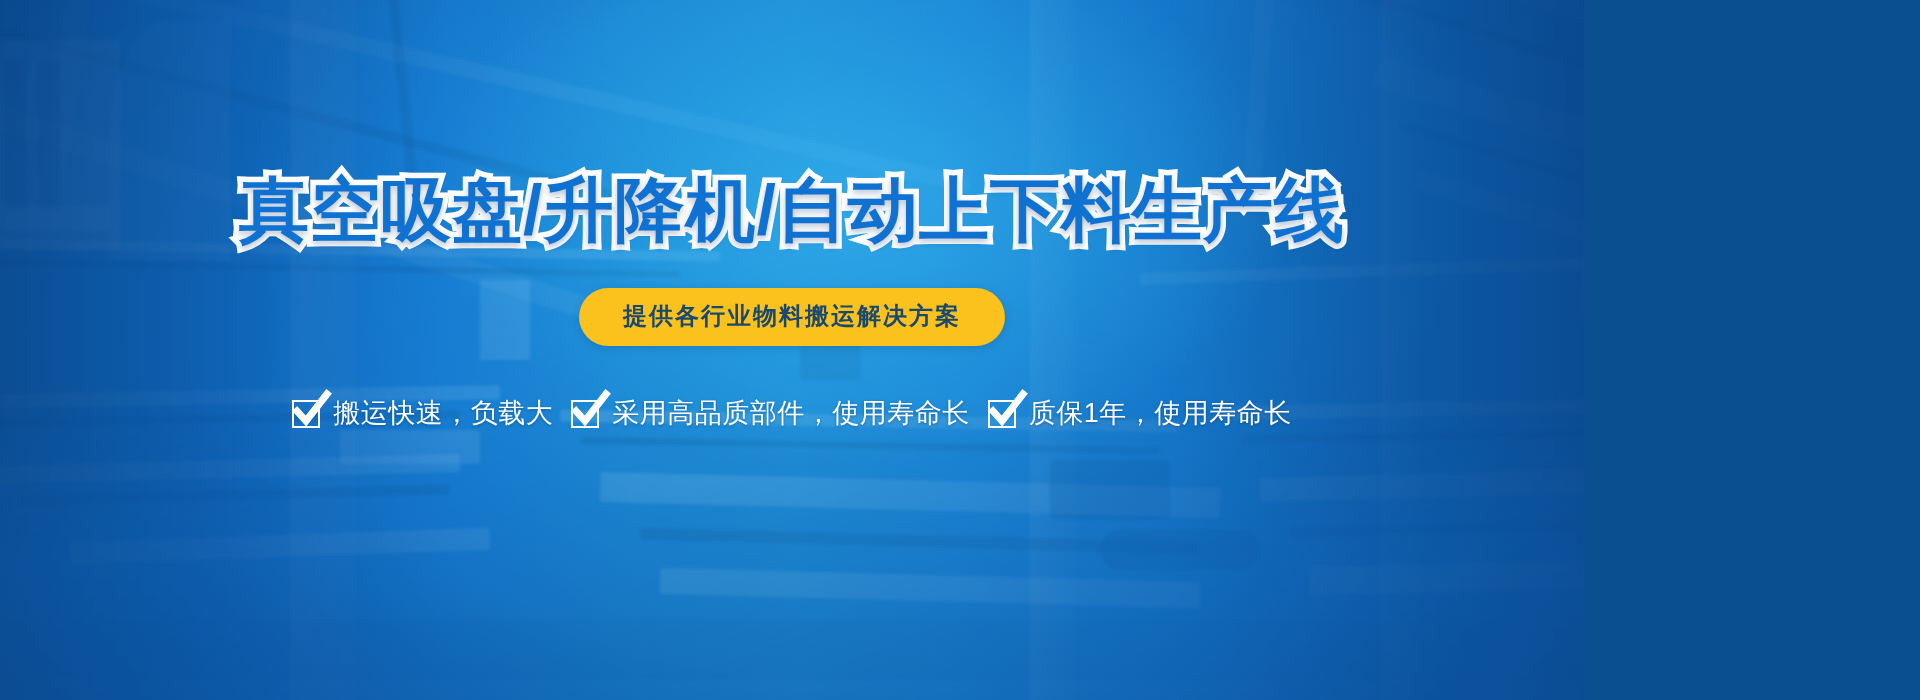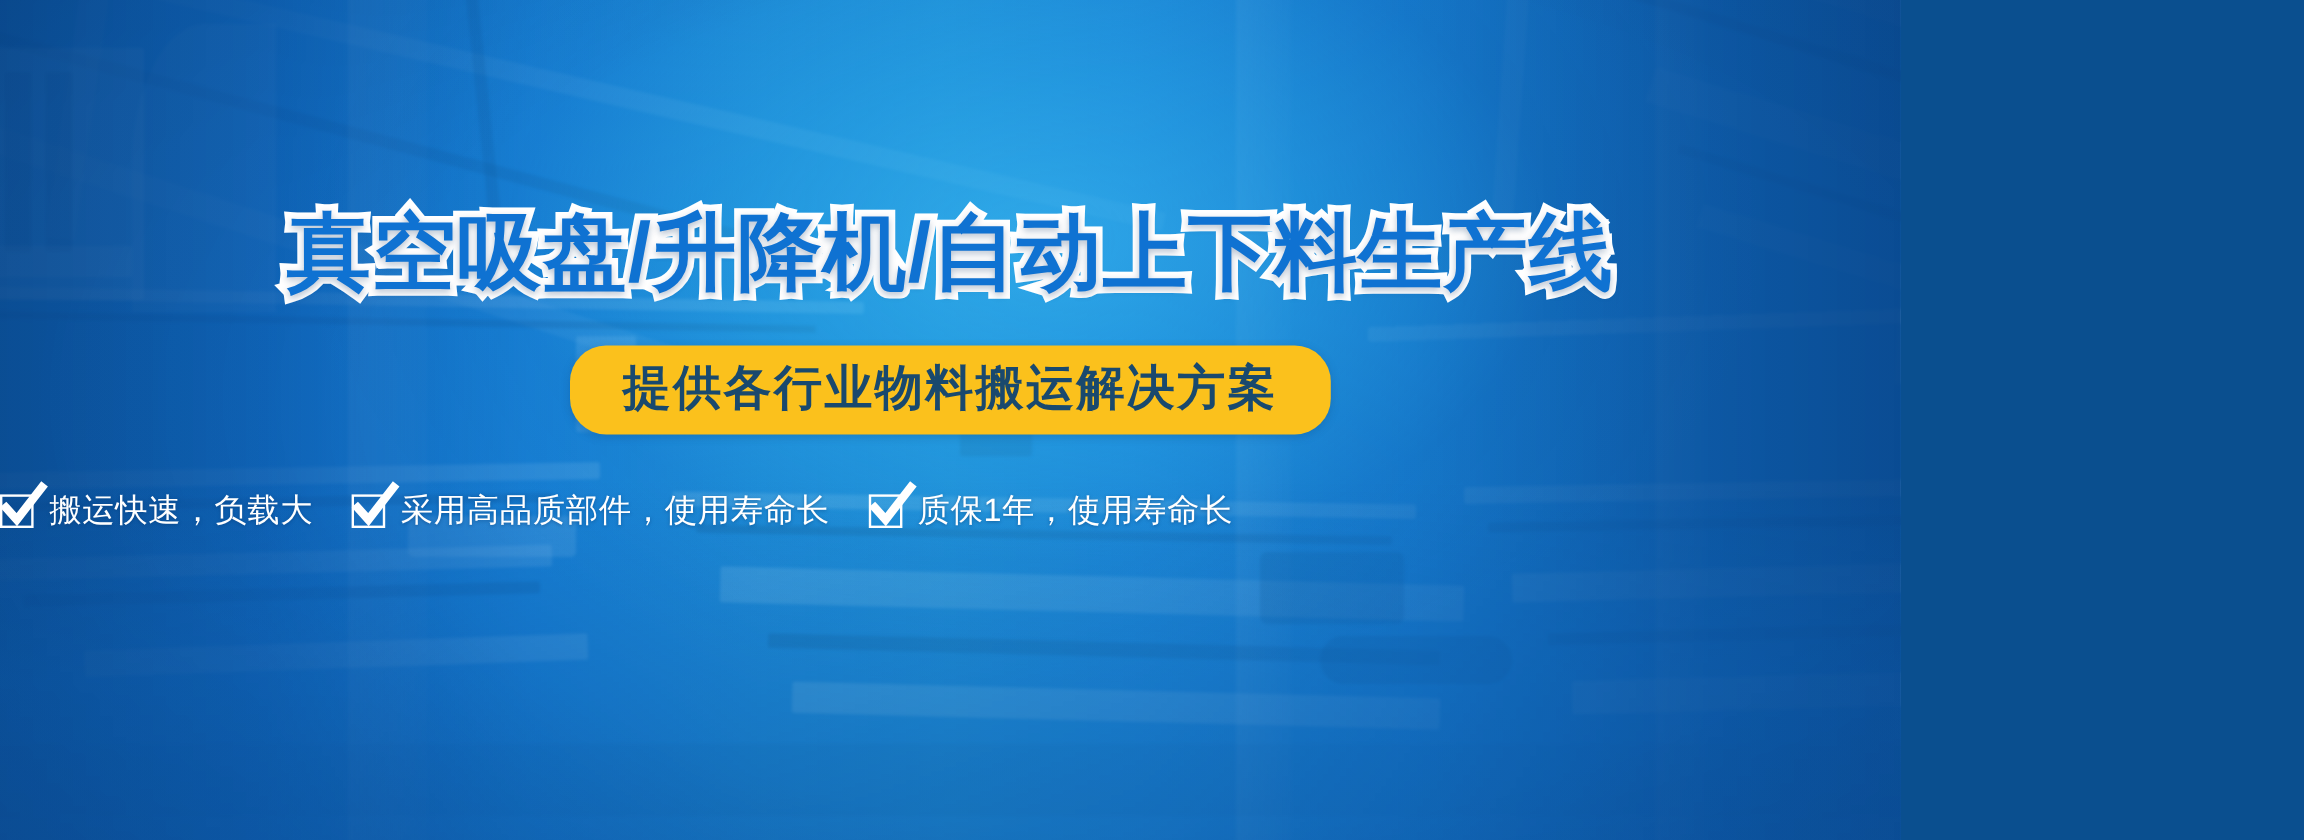--- a/index.html
+++ b/index.html
@@ -135,39 +135,40 @@
     top: 288px;
     left: 0;
     width: 100%;
     display: flex;
     justify-content: center;
   }
   .subtitle-pill {
     display: inline-block;
     background: #fbc11c;
     color: #19496e;
-    font-size: 40px;
+    font-size: 24px;
     font-weight: 700;
     letter-spacing: 2px;
     line-height: 1;
     padding: 16px 44px 18px 44px;
     border-radius: 30px;
     box-shadow: 0 2px 8px rgba(6,50,104,0.22);
     white-space: nowrap;
   }
 
   
   .features {
     position: absolute;
-    top: 408px;
+    top: 396px;
     left: 0;
     width: 100%;
     display: flex;
+    justify-content: center;
     align-items: center;
-    gap: 32px;
+    gap: 18px;
   }
   .feature {
     display: flex;
     align-items: center;
     gap: 7px;
     white-space: nowrap;
   }
   .check-icon {
     position: relative;
     width: 34px;

